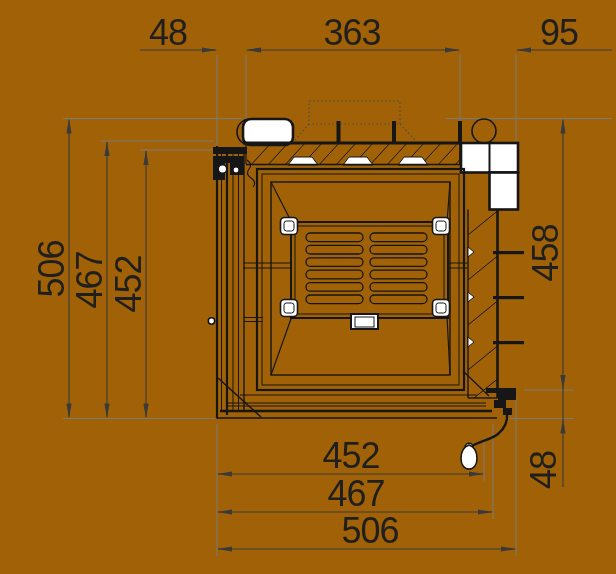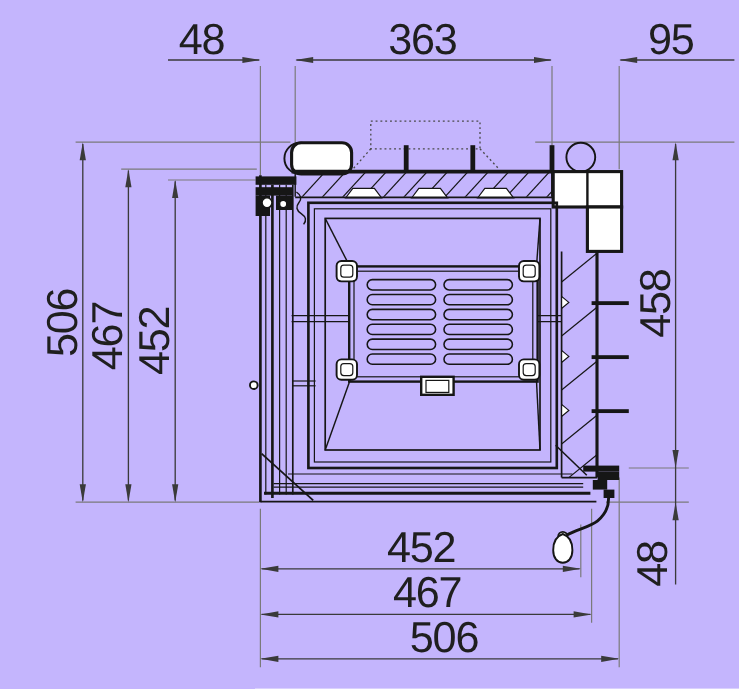--- a/index.html
+++ b/index.html
@@ -1,16 +1,16 @@
 <!DOCTYPE html>
 <html><head>
 <meta charset="utf-8">
 <style>
   html,body{margin:0;padding:0;background:#fff;}
-  .stage{position:relative;width:616px;height:574px;background:#c4b5fd;overflow:hidden;
+  .stage{position:relative;width:616px;height:574px;background:#a16207;overflow:hidden;
          font-family:"Liberation Sans",sans-serif;}
   svg text{font-family:"Liberation Sans",sans-serif;font-size:36px;letter-spacing:-1px;fill:#1f1f1f;}
 </style>
 </head>
 <body>
 
 <div class="stage">
 <svg width="616" height="574" viewBox="0 0 616 574">
 
   <g stroke="#7a7a7a" stroke-width="1">

